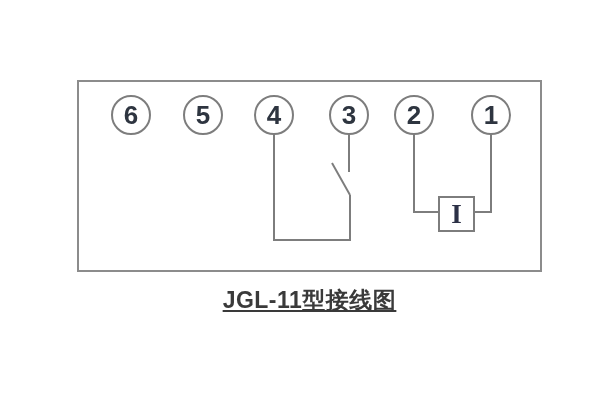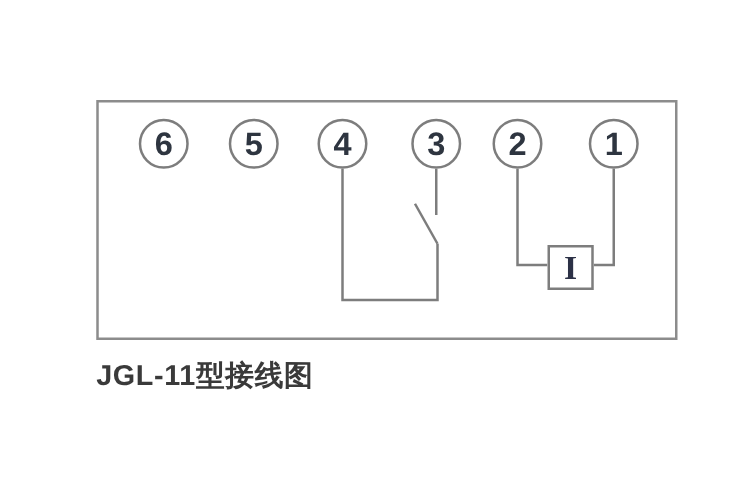--- a/index.html
+++ b/index.html
@@ -67,25 +67,26 @@
     font-weight: 700;
     font-size: 27px;
     color: #2c3146;
     line-height: 1;
   }
   .caption {
     position: absolute;
     left: 77px;
     top: 285px;
     width: 465px;
-    text-align: left;
+    text-align: center;
     font-size: 23px;
     font-weight: 700;
     letter-spacing: 0.5px;
     color: #3a3a3a;
+    text-decoration: underline;
   }
 </style>
 </head>
 <body>
 
 <div class="screen">
 
   <div class="panel"></div>
 
   <svg class="wires" viewBox="0 0 600 400">

